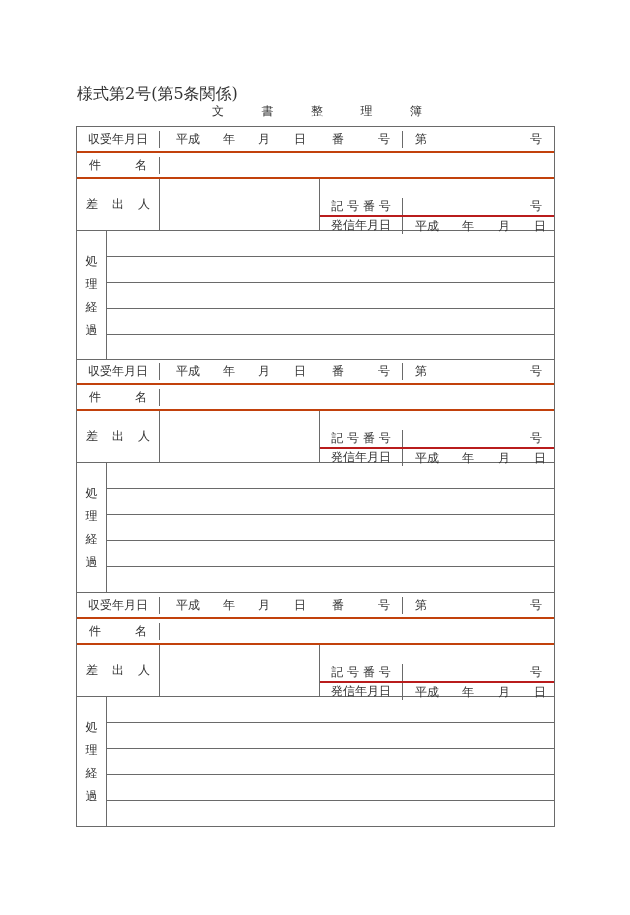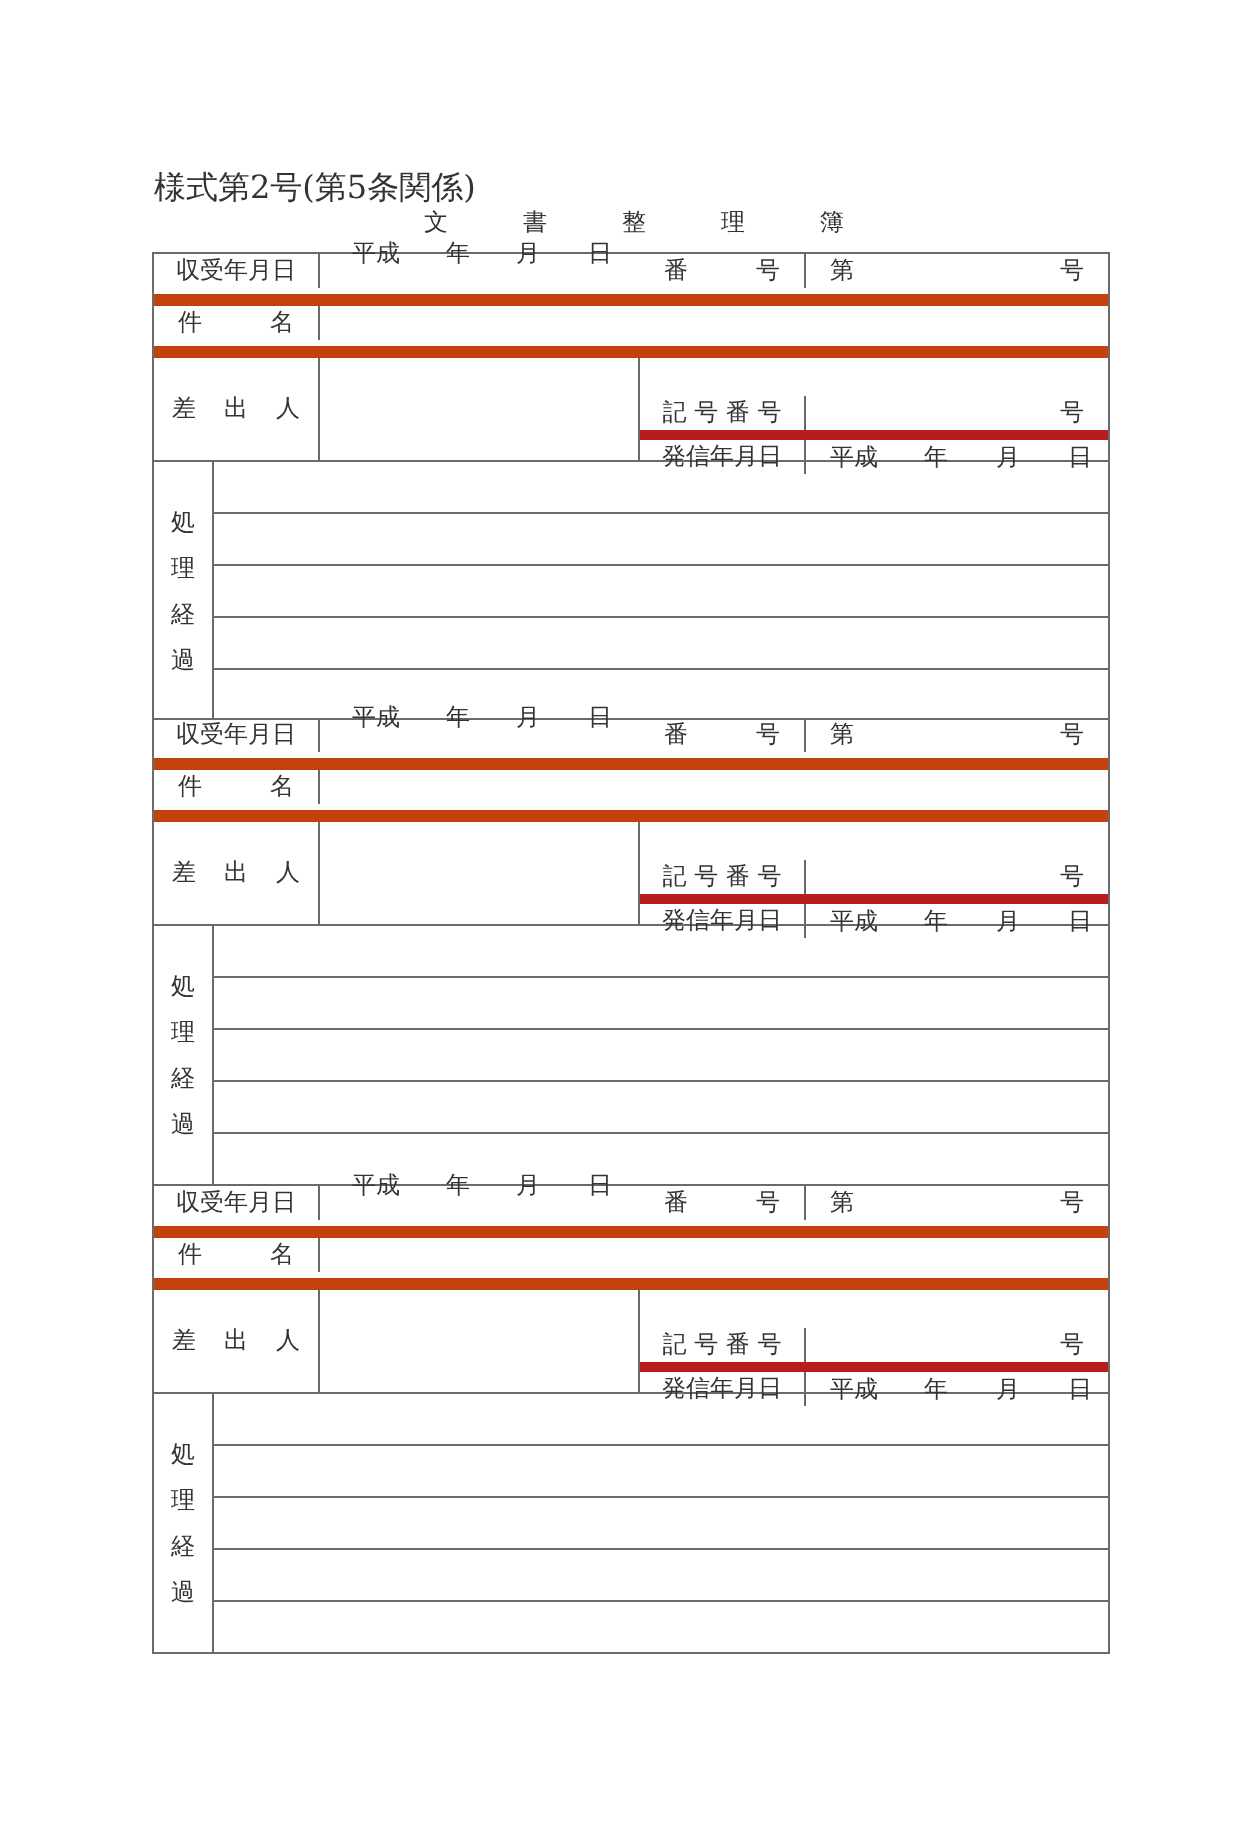--- a/index.html
+++ b/index.html
@@ -17,22 +17,22 @@
       font-size: 12px; color: #333;
       display: flex; justify-content: space-between;
     }
     .block {
       position: absolute; left: 76px; width: 479px;
       border: 1px solid #6a6a6a; box-sizing: border-box;
     }
     .block + .block { border-top: none; }
     .row {
       position: relative; display: flex; height: 26px; box-sizing: border-box;
-      border-bottom: 6px solid #c2410c;
-      font-size: 12px; align-items: flex-start;
+      border-bottom: 2px solid #c2410c;
+      font-size: 12px; align-items: center;
     }
     .cell {
       box-sizing: border-box; border-right: 1px solid #6a6a6a;
       display: flex; align-items: center; position: relative;
     }
     .cell:last-child { border-right: none; }
     .c1 { width: 83px; }
     .c2 { width: 160px; }
     .c3 { width: 83px; }
     .c4 { flex: 1; }
@@ -40,21 +40,21 @@
     .label-center { justify-content: center; }
     .date-cell { padding: 0 12px 0 16px; }
     .date-cell span { position: absolute; top: 50%; transform: translateY(-50%); }
     .num-cell { padding: 0 12px; justify-content: space-between; }
     .sender-row { display: flex; height: 52px; border-bottom: 1px solid #6a6a6a; box-sizing: border-box; font-size: 12px; }
     .sender-label { width: 83px; border-right: 1px solid #6a6a6a; box-sizing: border-box;
       display: flex; align-items: center; justify-content: center; gap: 14px; }
     .sender-value { width: 160px; border-right: 1px solid #6a6a6a; box-sizing: border-box; }
     .sender-right { flex: 1; display: flex; flex-direction: column; }
     .sender-right .sub { display: flex; height: 26px; box-sizing: border-box; }
-    .sender-right .sub:first-child { border-bottom: 5px solid #b91c1c; margin-top: 19px; }
+    .sender-right .sub:first-child { border-bottom: 2px solid #b91c1c; margin-top: 19px; }
     .proc { display: flex; height: 129px; font-size: 12px; }
     .proc-label { width: 30px; border-right: 1px solid #6a6a6a; box-sizing: border-box;
       display: flex; flex-direction: column; align-items: center; justify-content: center; gap: 6px; }
     .proc-lines { flex: 1; display: flex; flex-direction: column; }
     .proc-line { flex: 1; border-bottom: 1px solid #6a6a6a; box-sizing: border-box; }
     .proc-line:last-child { border-bottom: none; }
   </style>
 </head>
 <body>
 

